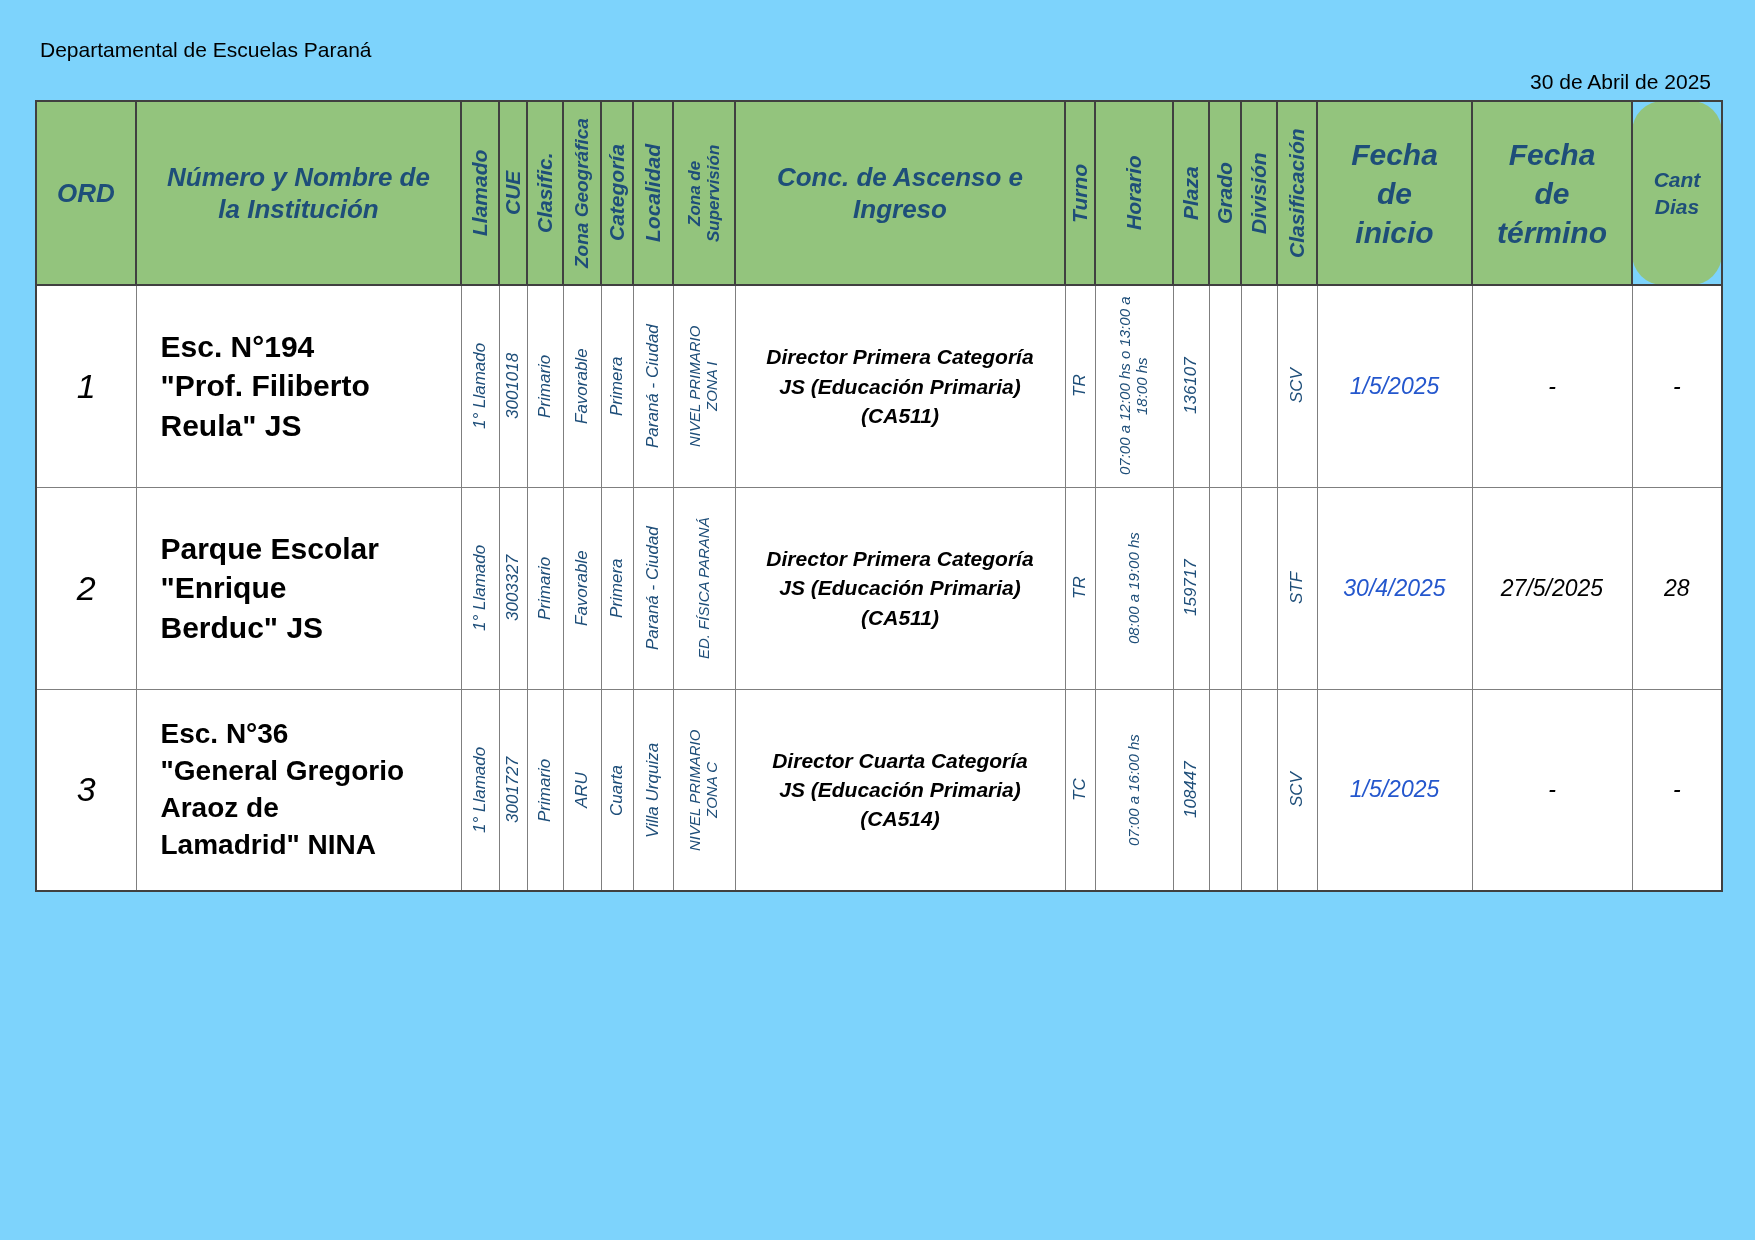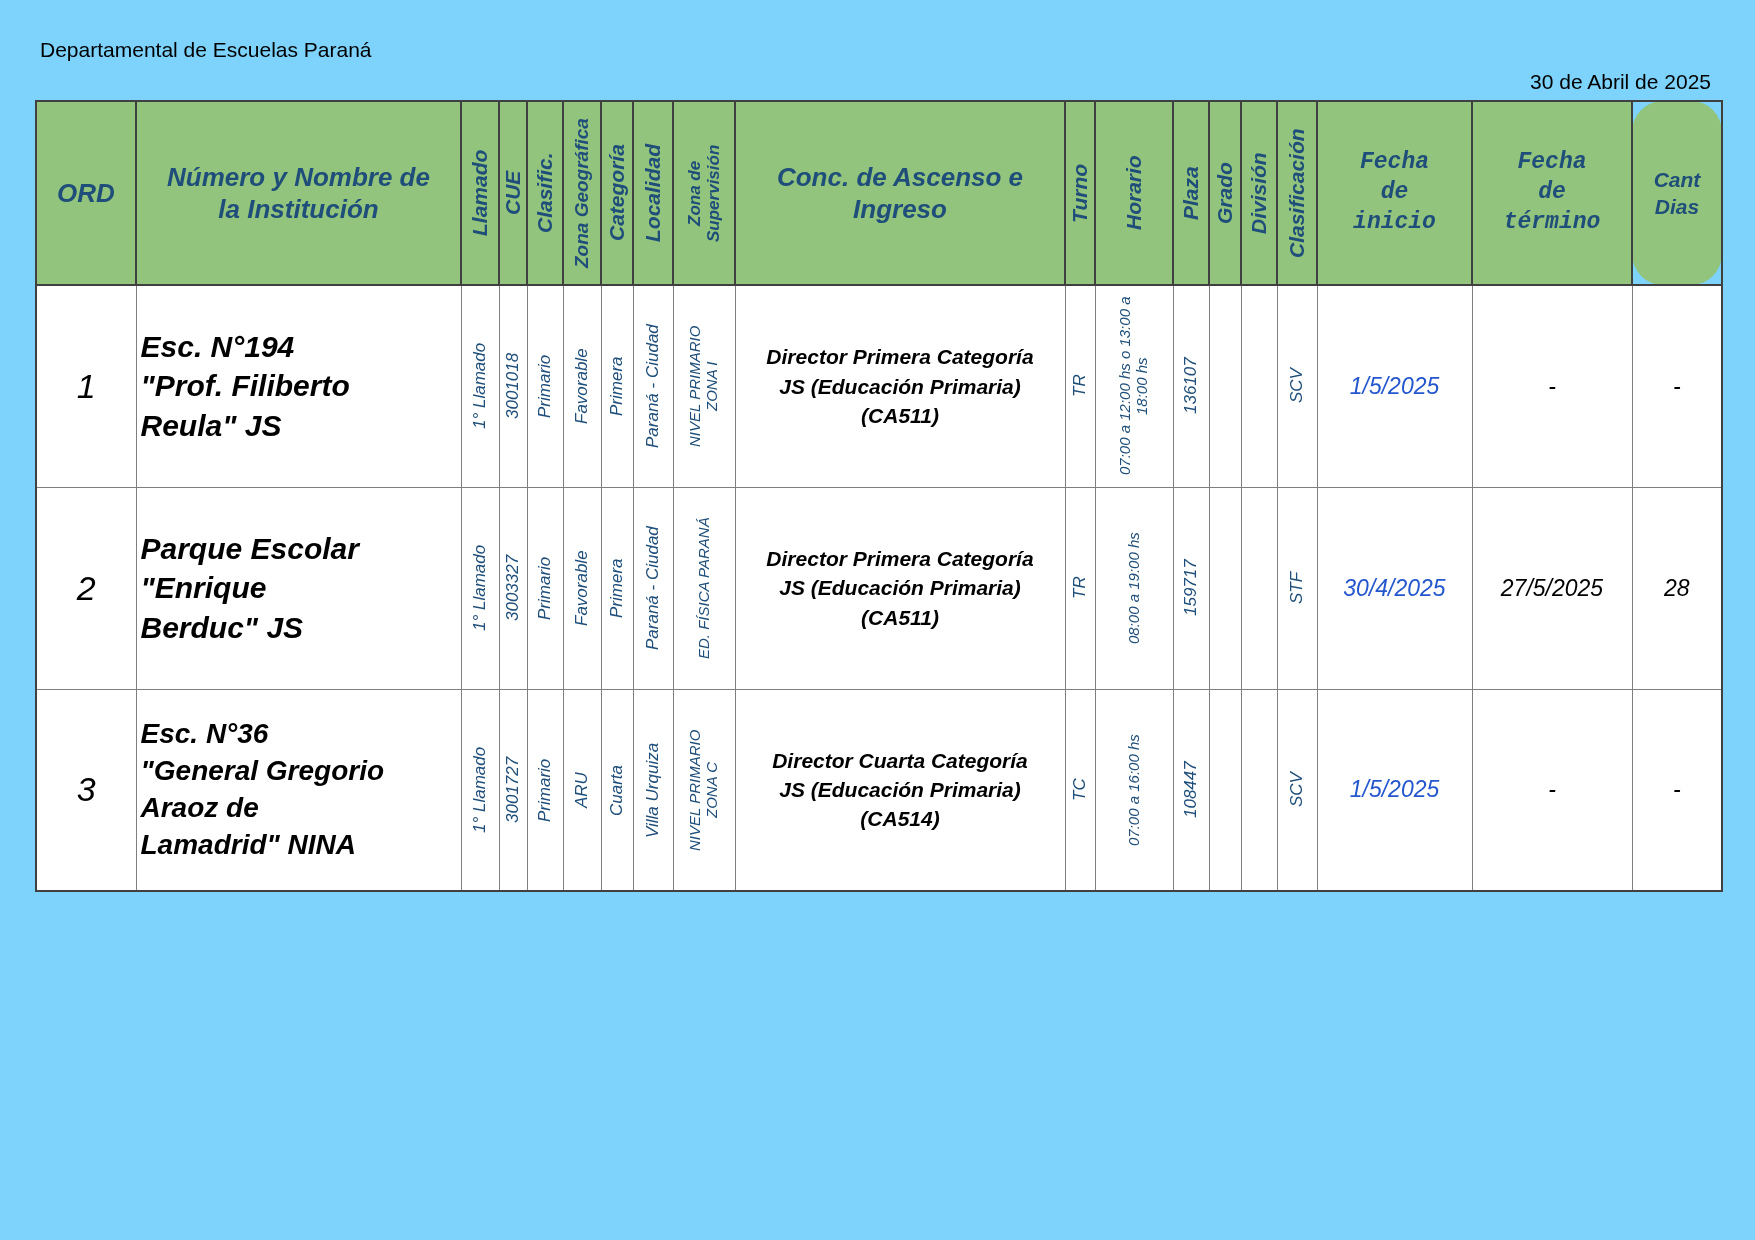--- a/index.html
+++ b/index.html
@@ -19,39 +19,39 @@
   th, td { padding:0; vertical-align:middle; text-align:center; }
   th {
     background:#93c47d; border:2px solid #404040;
     color:#1e4e79; font-style:italic; font-weight:bold;
   }
   td { border:1.5px solid #7f7f7f; background:#fff; }
   tr.hdr  { height:184px; }
   tr.data { height:202px; }
 
   .th-plain   { font-size:26px; line-height:1.25; white-space:pre-line; }
-  .th-date    { font-size:23px; line-height:1.3;  white-space:pre-line;font-family:Liberation Mono, monospace; }
+  .th-date    { font-size:30px; line-height:1.3;  white-space:pre-line; }
   .th-cant    { font-size:21px; line-height:1.3;  white-space:pre-line;border-radius:31px; }
 
   .vwrap { display:flex; justify-content:center; align-items:center; }
   .vt {
     writing-mode:vertical-rl; transform:rotate(180deg);
     white-space:pre-line; line-height:1.12;
   }
   .vt-h   { height:178px; font-size:21px; }
   .vt-h.sm  { font-size:19px; }
   .vt-h.xs  { font-size:17px; }
   .vt-d   { height:198px; font-size:17px; color:#1e4e79; font-style:italic; }
   .vt-d.horario { font-size:15px; height:200px; }
   .vt-d.zsup    { font-size:15px; }
 
   td.ord-cell  { font-size:34px; font-style:italic; }
   td.inst-cell {
-    text-align:left; padding-left:4px;
-    font-size:30px; font-weight:bold; font-style:italic;
+    text-align:left; padding-left:24px;
+    font-size:30px; font-weight:bold; 
     white-space:pre-line; line-height:1.32;
   }
   td.conc-cell {
     font-size:21px; font-weight:bold; font-style:italic;
     white-space:pre-line; line-height:1.4; padding:0 6px;
   }
   td.date-start { font-size:23px; font-style:italic; color:#2457cd; }
   td.date-plain { font-size:23px; font-style:italic; color:#000; }
 </style>
 </head>

